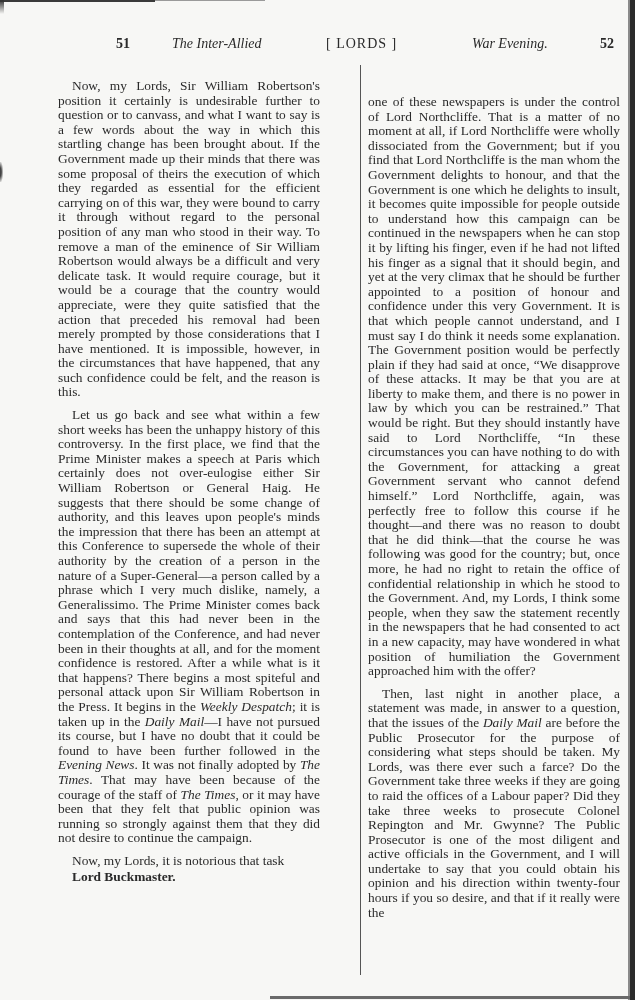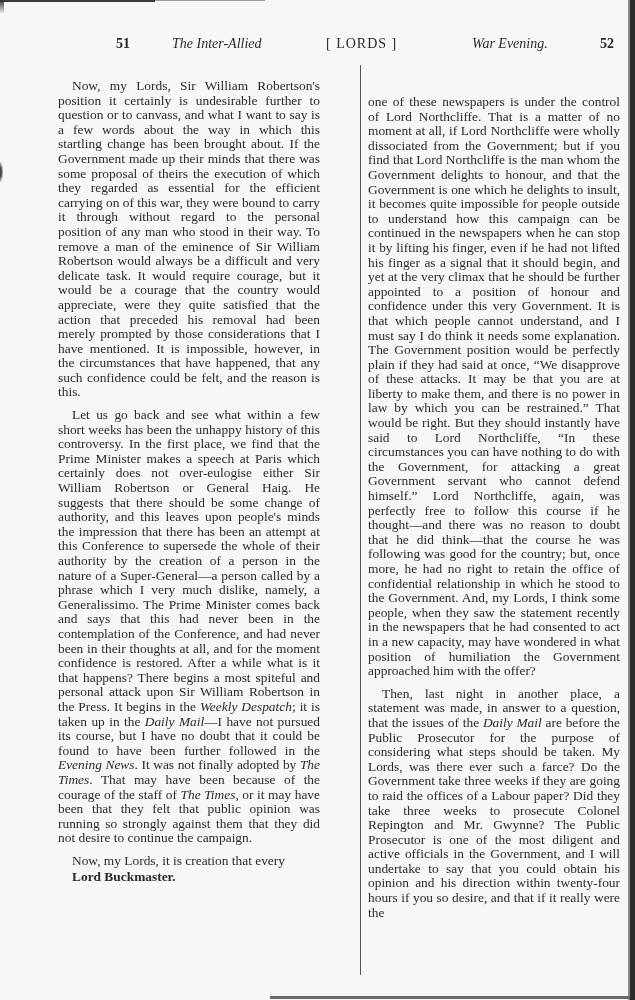--- a/index.html
+++ b/index.html
@@ -58,21 +58,21 @@
   <span class="pg-left">51</span>
   <span class="title-left">The Inter-Allied</span>
   <span class="lords">[ LORDS ]</span>
   <span class="title-right">War Evening.</span>
   <span class="pg-right">52</span>
 </div>
 
 <div class="col col-left">
   <p>Now, my Lords, Sir William Robertson's position it certainly is undesirable further to question or to canvass, and what I want to say is a few words about the way in which this startling change has been brought about. If the Government made up their minds that there was some proposal of theirs the execution of which they regarded as essential for the efficient carrying on of this war, they were bound to carry it through without regard to the personal position of any man who stood in their way. To remove a man of the eminence of Sir William Robertson would always be a difficult and very delicate task. It would require courage, but it would be a courage that the country would appreciate, were they quite satisfied that the action that preceded his removal had been merely prompted by those considerations that I have mentioned. It is impossible, however, in the circumstances that have happened, that any such confidence could be felt, and the reason is this.</p>
   <p><span>Let us go back and see what within a few short weeks has been the unhappy history of this controversy. In the first place, we find that the Prime Minister makes a speech at Paris which certainly does not over-eulogise either Sir William Robertson or General Haig. He suggests that there should be some change of authority, and this leaves upon people's minds the impression that there has been an attempt at this Conference to supersede the whole of their authority by the creation of a person in the nature of a Super-General—a person called by a phrase which I very much dislike, namely, a Generalissimo. The Prime Minister comes back and says that this had never been in the contemplation of the Conference, and had never been in their thoughts at all, and for the moment confidence is restored. After a while what is it that happens? There begins a most spiteful and personal attack upon Sir William Robertson in the Press.</span><span> It begins in the </span><i>Weekly Despatch</i><span>; it is taken up in the </span><i>Daily Mail</i><span>—I have not pursued its course, but I have no doubt that it could be found to have been further followed in the </span><i>Evening News</i><span>. It was not finally adopted by </span><i>The Times</i><span>. That may have been because of the courage of the staff of </span><i>The Times</i><span>, or it may have been that they felt that public opinion was running so strongly against them that they did not desire to continue the campaign.</span></p>
-  <p class="last">Now, my Lords, it is creation that every</p>
+  <p class="last">Now, my Lords, it is notorious that task</p>
   <div class="signature">Lord Buckmaster.</div>
 </div>
 
 <div class="col-divider"></div>
 
 <div class="col col-right">
   <p class="cont">one of these newspapers is under the control of Lord Northcliffe. That is a matter of no moment at all, if Lord Northcliffe were wholly dissociated from the Government; but if you find that Lord Northcliffe is the man whom the Government delights to honour, and that the Government is one which he delights to insult, it becomes quite impossible for people outside to understand how this campaign can be continued in the newspapers when he can stop it by lifting his finger, even if he had not lifted his finger as a signal that it should begin, and yet at the very climax that he should be further appointed to a position of honour and confidence under this very Government. It is that which people cannot understand, and I must say I do think it needs some explanation. The Government position would be perfectly plain if they had said at once, “We disapprove of these attacks. It may be that you are at liberty to make them, and there is no power in law by which you can be restrained.” That would be right. But they should instantly have said to Lord Northcliffe, “In these circumstances you can have nothing to do with the Government, for attacking a great Government servant who cannot defend himself.” Lord Northcliffe, again, was perfectly free to follow this course if he thought—and there was no reason to doubt that he did think—that the course he was following was good for the country; but, once more, he had no right to retain the office of confidential relationship in which he stood to the Government. And, my Lords, I think some people, when they saw the statement recently in the newspapers that he had consented to act in a new capacity, may have wondered in what position of humiliation the Government approached him with the offer?</p>
   <p class="last"><span>Then, last night in another place, a statement was made, in answer to a question, that the issues of the </span><i>Daily Mail</i><span> are before the Public Prosecutor for the purpose of considering what steps should be taken. My Lords, was there ever such a farce? Do the Government take three weeks if they are going to raid the offices of a Labour paper? Did they take three weeks to prosecute Colonel Repington and Mr. Gwynne? The Public Prosecutor is one of the most diligent and active officials in the Government, and I will undertake to say that you could obtain his opinion and his direction within twenty-four hours if you so desire, and that if it really were the</span></p>
 </div>
 

